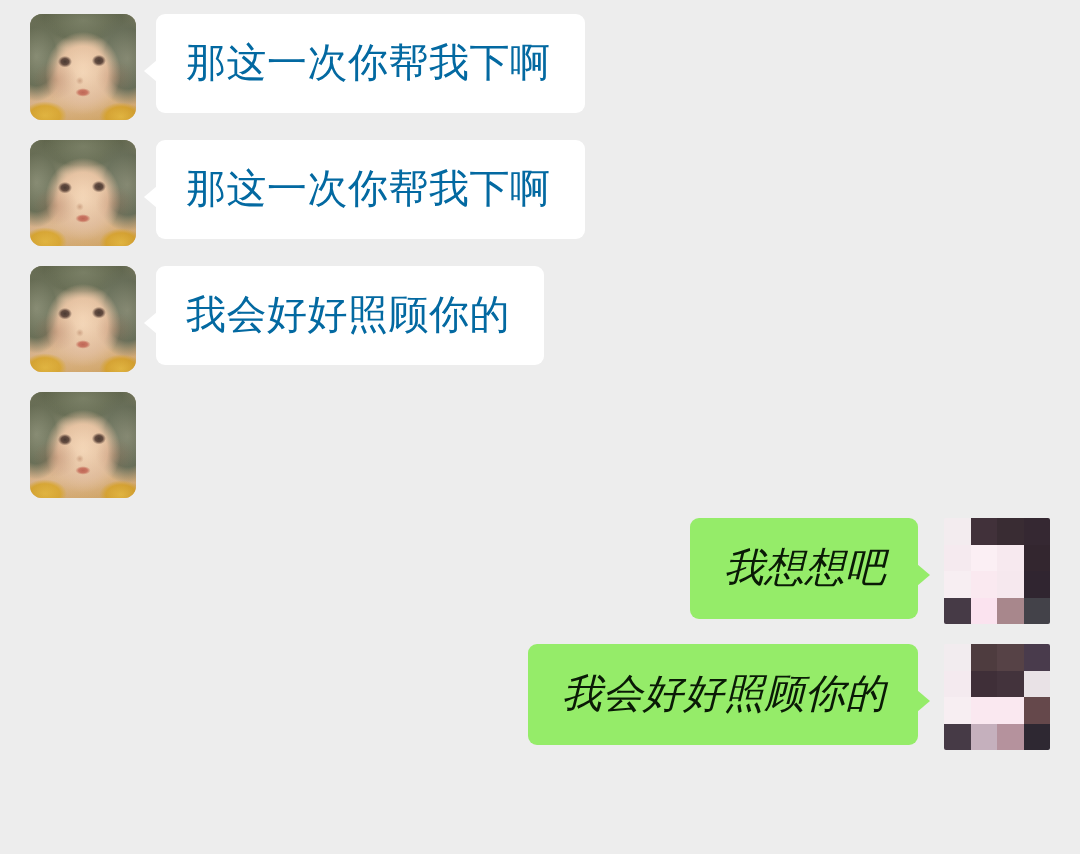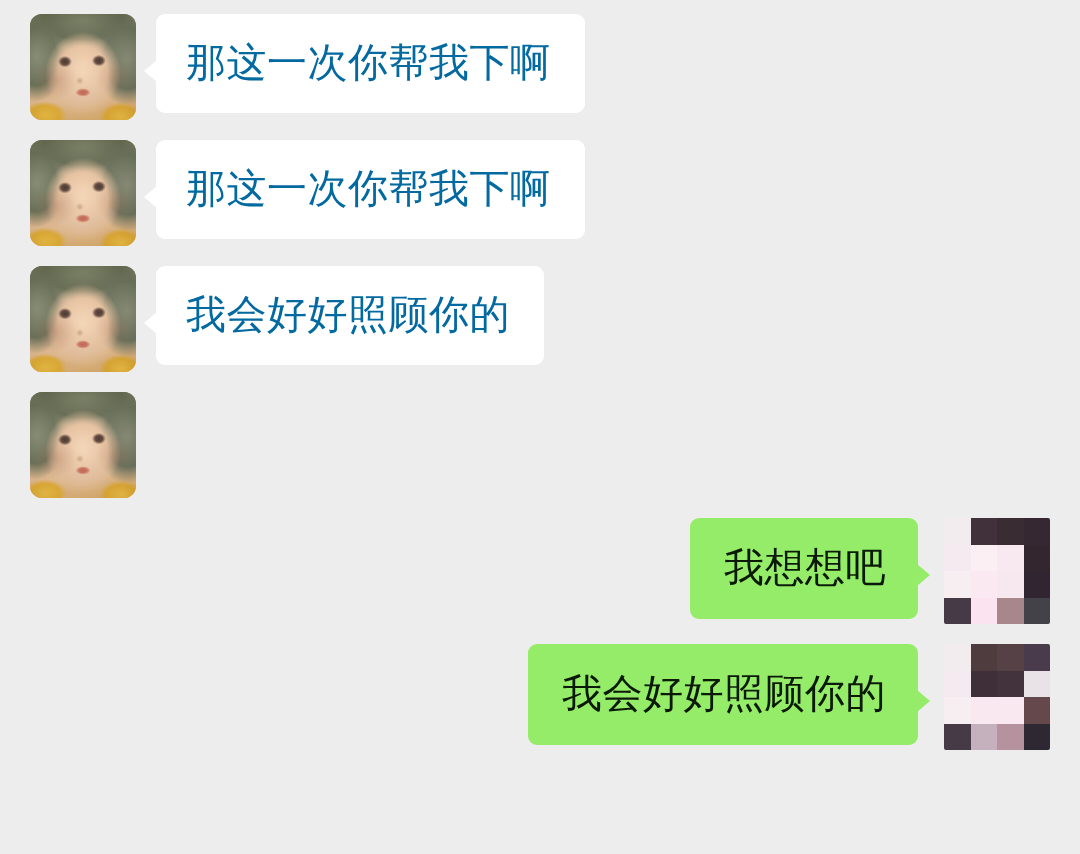--- a/index.html
+++ b/index.html
@@ -139,21 +139,21 @@
     position: absolute;
     right: -12px;
     top: 46px;
     width: 0;
     height: 0;
     border-top: 11px solid transparent;
     border-bottom: 11px solid transparent;
     border-left: 13px solid #95ec69;
   }
 
-  .msg-row.outgoing .bubble.green { margin-right: 26px; }
+  .msg-row.outgoing .bubble.green { margin-right: 26px; font-style: italic; }
 </style>
 </head>
 <body>
 
 <div id="chat-thread">
 
   <div class="msg-row incoming">
     <div class="avatar">
       <div class="avatar-art"></div>
     </div>

